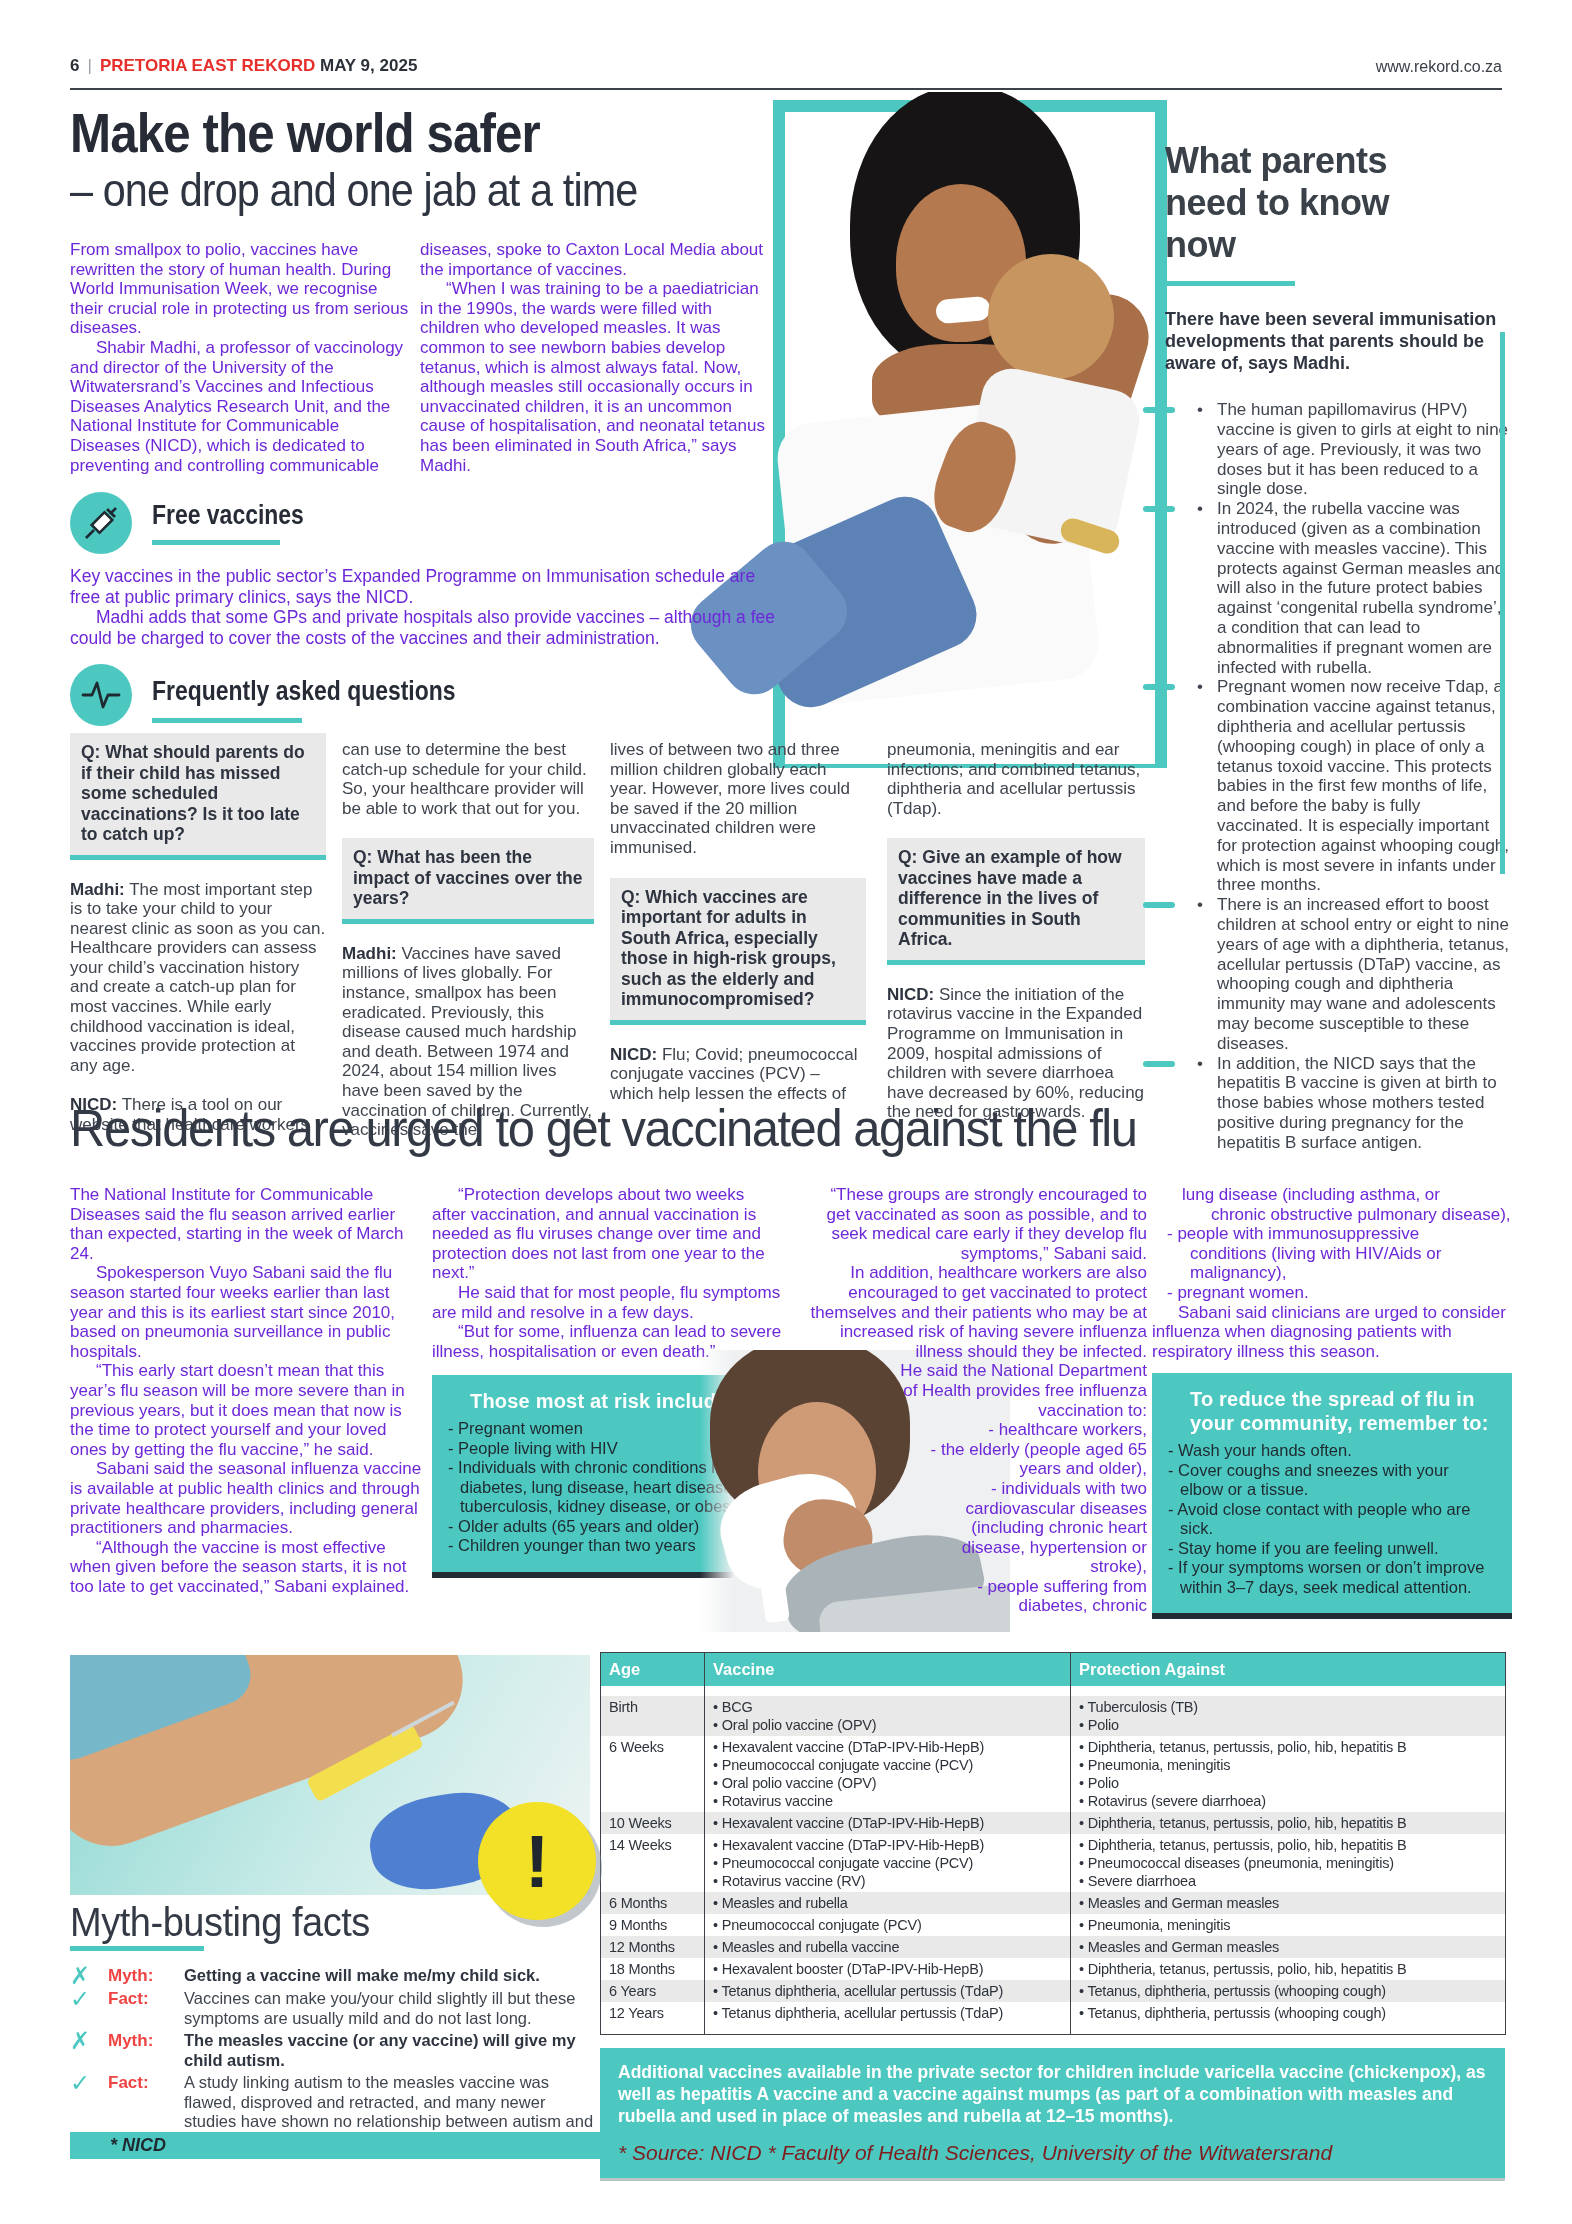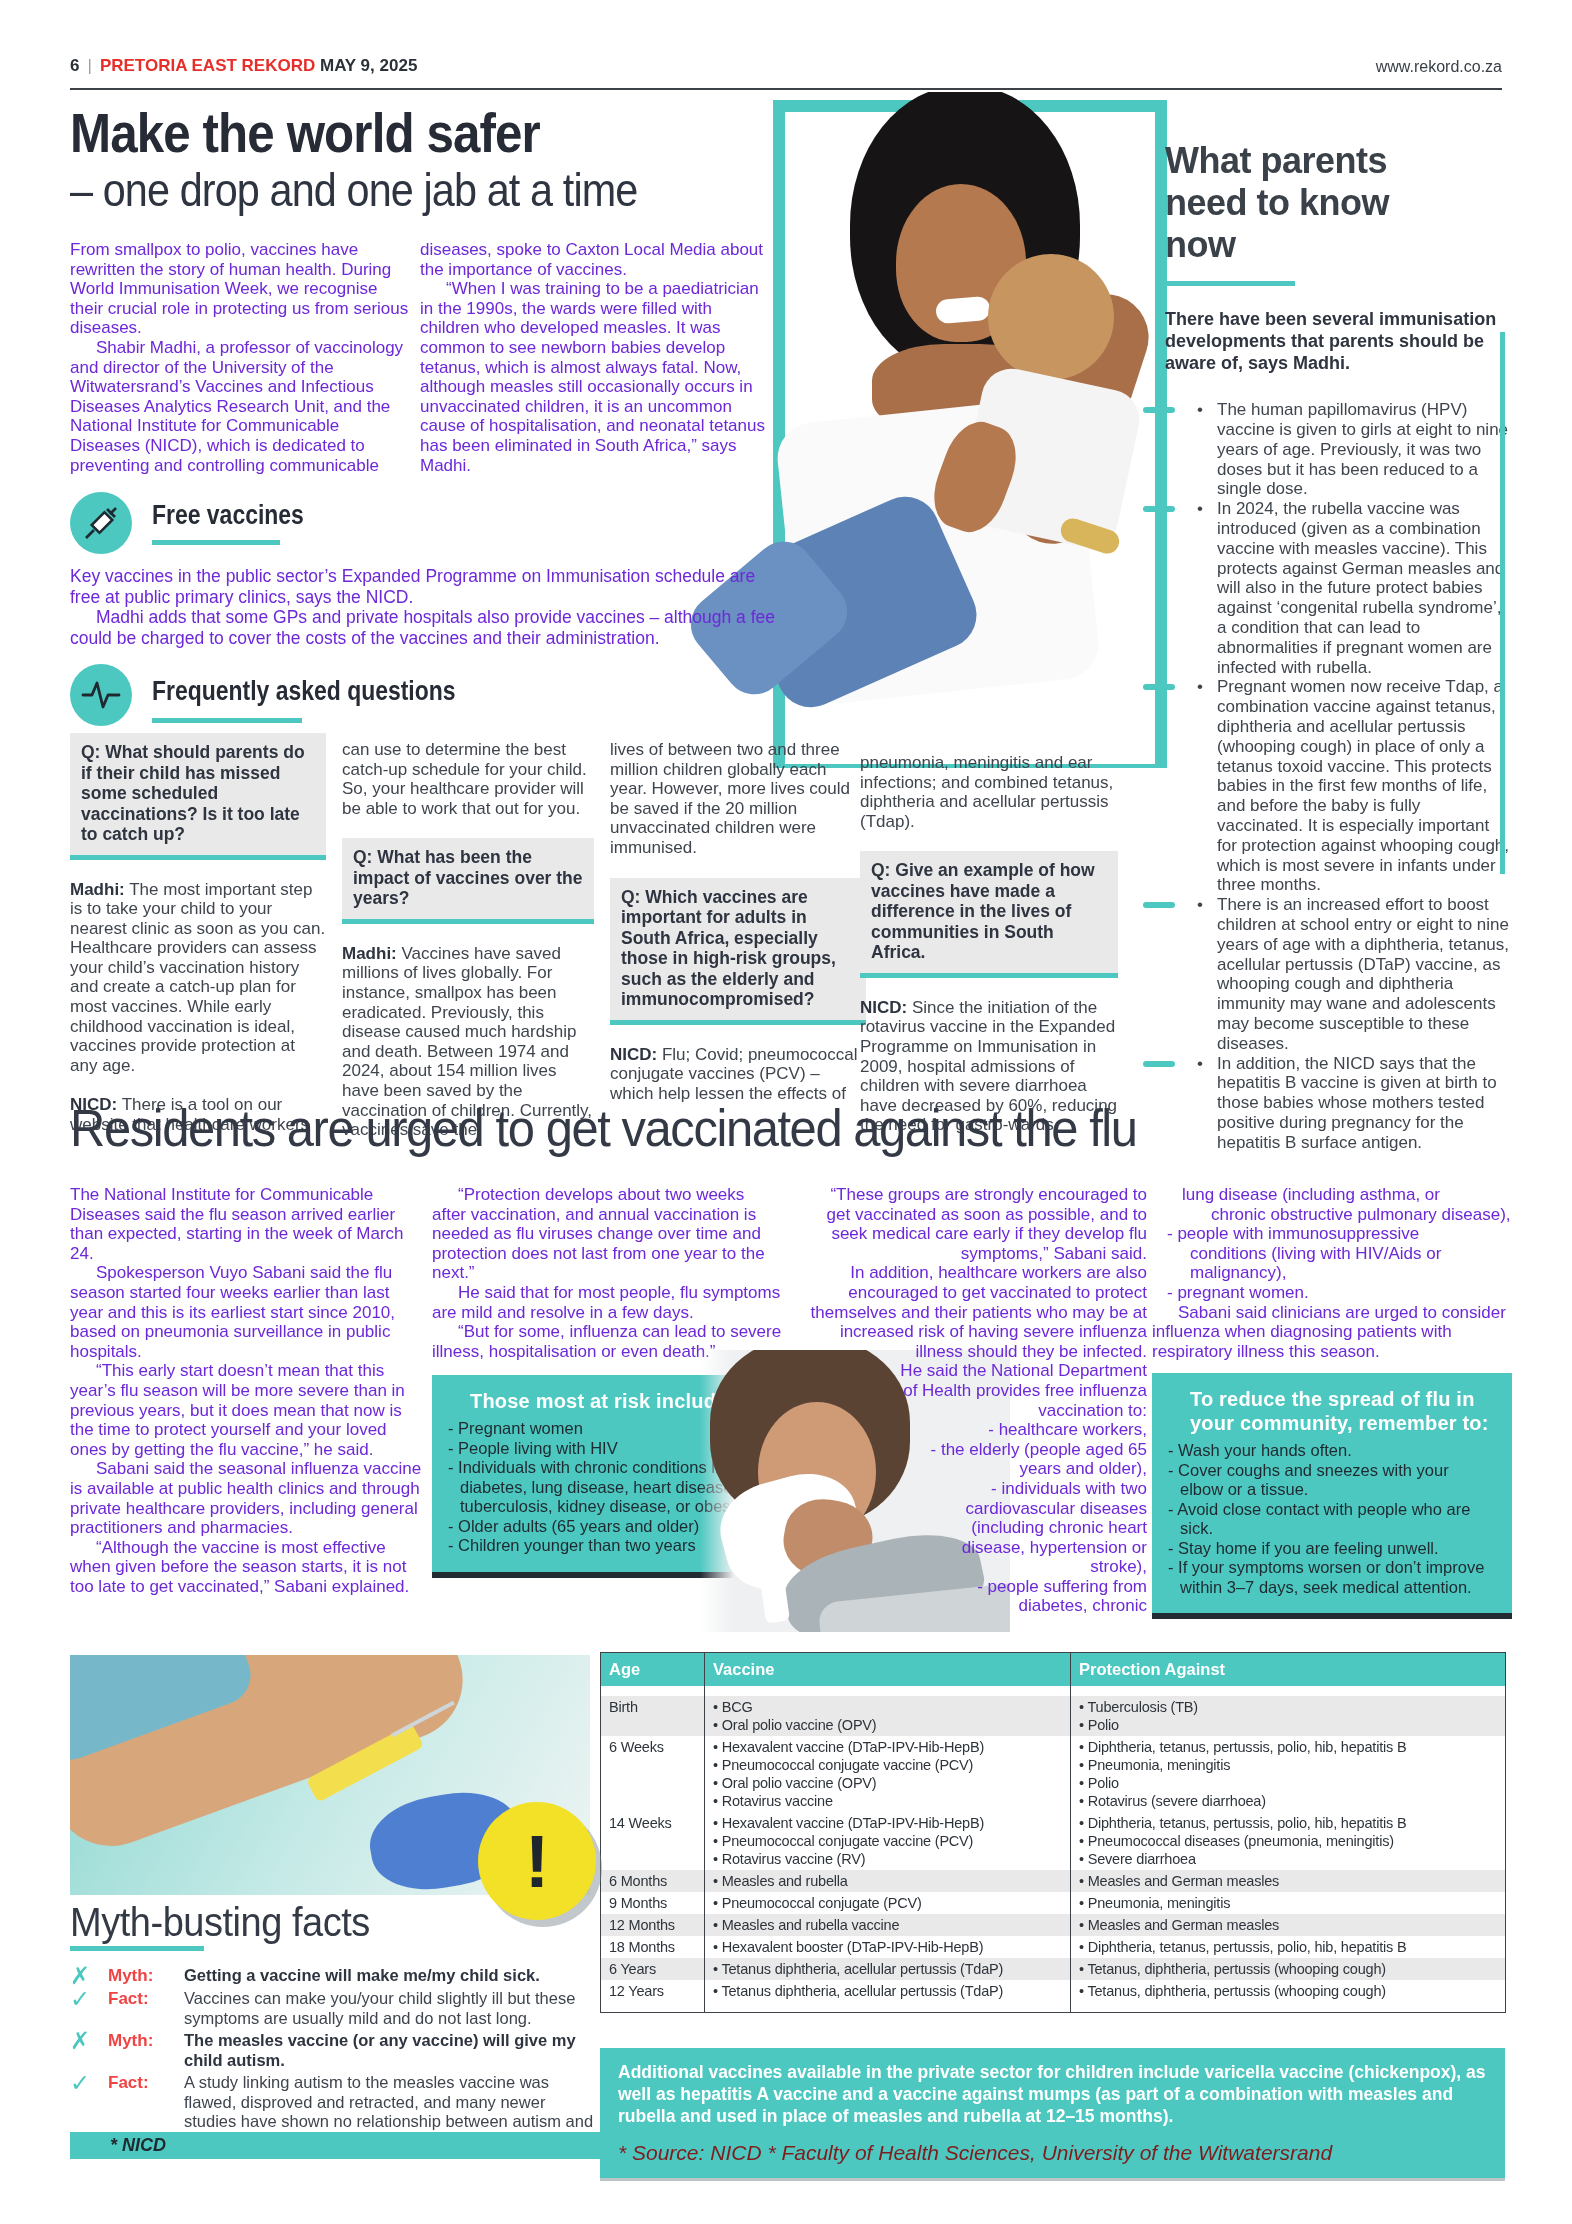--- a/index.html
+++ b/index.html
@@ -154,21 +154,21 @@
   <div class="abs" style="left:342px;top:740px;width:252px;">
     <div class="cont">can use to determine the best catch-up schedule for your child. So, your healthcare provider will be able to work that out for you.</div>
     <div class="qbox" style="margin-top:20px;">Q: What has been the impact of vaccines over the years?</div>
     <div class="ans"><b>Madhi:</b><span> Vaccines have saved millions of lives globally. For instance, smallpox has been eradicated. Previously, this disease caused much hardship and death. Between 1974 and 2024, about 154 million lives have been saved by the vaccination of children. Currently, vaccines save the</span></div>
   </div>
   <div class="abs" style="left:610px;top:740px;width:256px;">
     <div class="cont">lives of between two and three million children globally each year. However, more lives could be saved if the 20 million unvaccinated children were immunised.</div>
     <div class="qbox" style="margin-top:20px;">Q: Which vaccines are important for adults in South Africa, especially those in high-risk groups, such as the elderly and immunocompromised?</div>
     <div class="ans"><b>NICD:</b><span> Flu; Covid; pneumococcal conjugate vaccines (PCV) – which help lessen the effects of</span></div>
   </div>
-  <div class="abs" style="left:860px;top:740px;width:258px;margin-top:13px;">
+  <div class="abs" style="left:887px;top:740px;width:258px;">
     <div class="cont">pneumonia, meningitis and ear infections; and combined tetanus, diphtheria and acellular pertussis (Tdap).</div>
     <div class="qbox" style="margin-top:20px;">Q: Give an example of how vaccines have made a difference in the lives of communities in South Africa.</div>
     <div class="ans"><b>NICD:</b><span> Since the initiation of the rotavirus vaccine in the Expanded Programme on Immunisation in 2009, hospital admissions of children with severe diarrhoea have decreased by 60%, reducing the need for gastro-wards.</span></div>
   </div>
 
   <div class="abs" style="left:1165px;top:140px;width:345px;">
     <div class="sb-title" style="width:300px;">What parents need to know now</div>
     <div class="teal-bar" style="width:130px;margin-top:16px;"></div>
     <div class="sb-intro">There have been several immunisation developments that parents should be aware of, says Madhi.</div>
     <div class="sb-list">
@@ -339,20 +339,29 @@
               <div>• Oral polio vaccine (OPV)</div>
               <div>• Rotavirus vaccine</div>
             </td>
             <td>
               <div>• Diphtheria, tetanus, pertussis, polio, hib, hepatitis B</div>
               <div>• Pneumonia, meningitis</div>
               <div>• Polio</div>
               <div>• Rotavirus (severe diarrhoea)</div>
             </td>
           </tr>
+          <tr class="shade">
+            <td>10 Weeks</td>
+            <td>
+              <div>• Hexavalent vaccine (DTaP-IPV-Hib-HepB)</div>
+            </td>
+            <td>
+              <div>• Diphtheria, tetanus, pertussis, polio, hib, hepatitis B</div>
+            </td>
+          </tr>
           <tr>
             <td>14 Weeks</td>
             <td>
               <div>• Hexavalent vaccine (DTaP-IPV-Hib-HepB)</div>
               <div>• Pneumococcal conjugate vaccine (PCV)</div>
               <div>• Rotavirus vaccine (RV)</div>
             </td>
             <td>
               <div>• Diphtheria, tetanus, pertussis, polio, hib, hepatitis B</div>
               <div>• Pneumococcal diseases (pneumonia, meningitis)</div>

